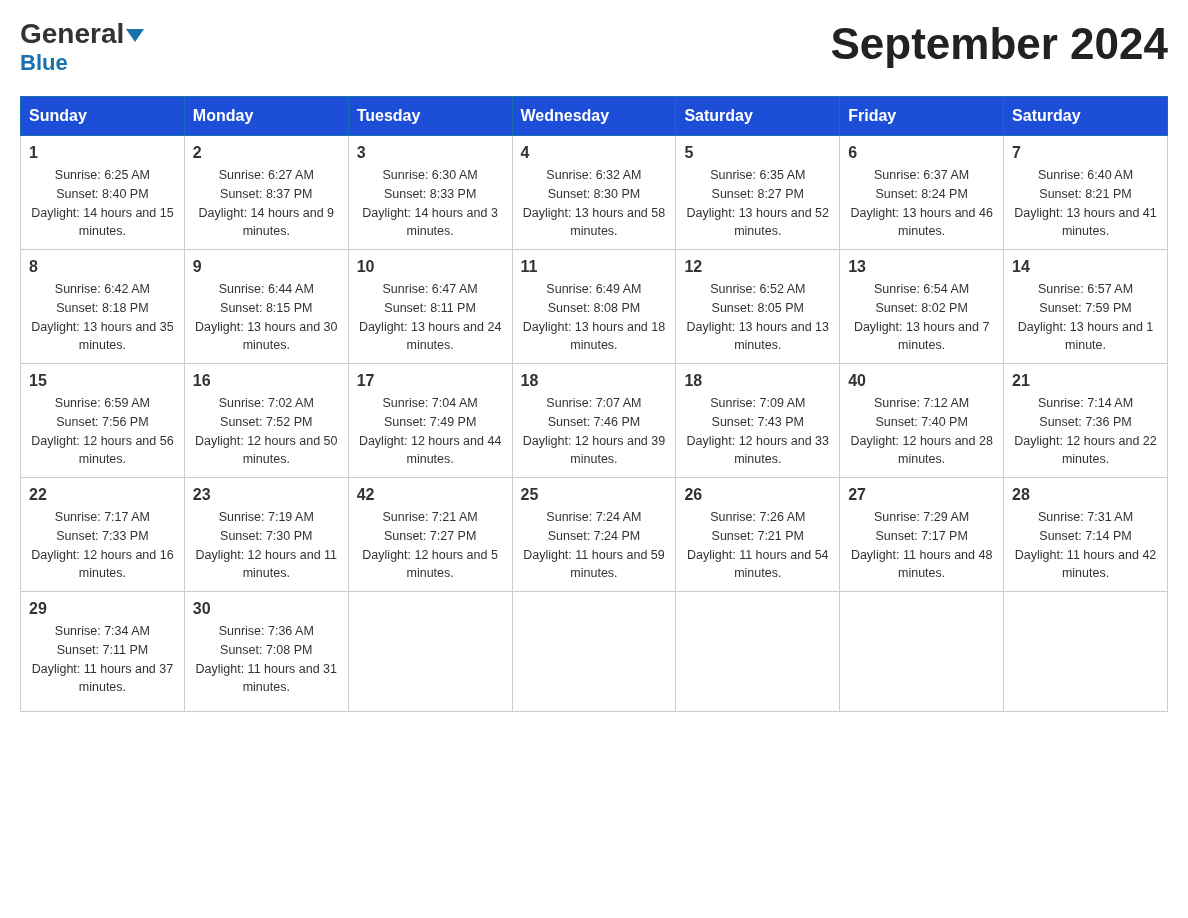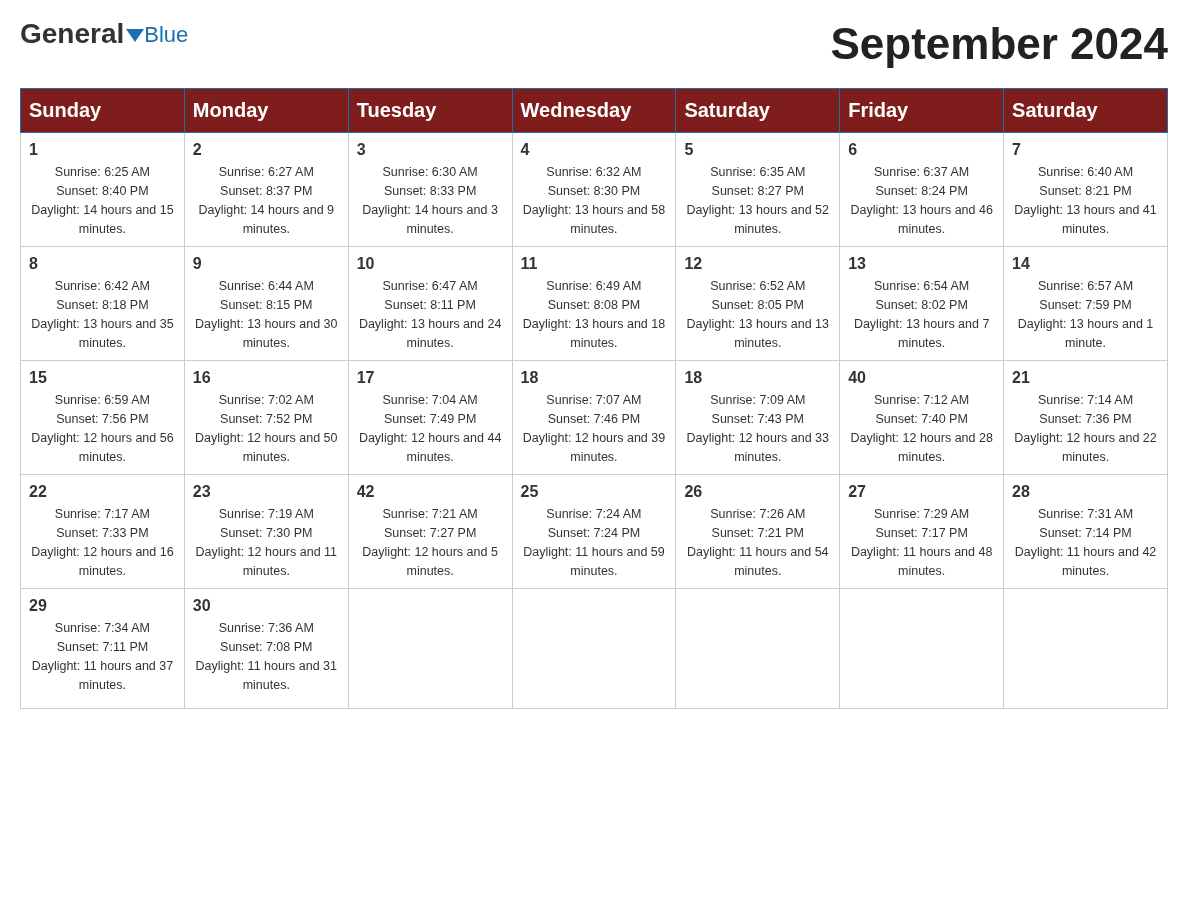--- a/index.html
+++ b/index.html
@@ -11,32 +11,32 @@
       padding: 20px;
     }
     .header {
       display: flex;
       justify-content: space-between;
       align-items: flex-start;
       margin-bottom: 20px;
     }
     .logo {
       display: flex;
-      flex-direction: row;
+      flex-direction: column;
       align-items: flex-start;
     }
     .logo-text {
       font-size: 28px;
       font-weight: bold;
       color: #333;
       line-height: 1;
     }
     .logo-line2 {
       font-size: 22px;
-      font-weight: normal;
+      font-weight: bold;
       color: #1a6faf;
       margin-top: 2px;
     }
     .title-block {
       text-align: right;
     }
     .month-title {
       font-size: 44px;
       font-weight: bold;
       color: #222;
@@ -45,23 +45,23 @@
     .subtitle {
       font-size: 22px;
       color: #444;
     }
     table {
       width: 100%;
       border-collapse: collapse;
       table-layout: fixed;
     }
     thead tr th {
-      background-color: #7f1d1d;
+      background-color: #1d4ed8;
       color: #fff;
-      font-size: 20px;
+      font-size: 16px;
       font-weight: bold;
       padding: 10px 8px;
       text-align: left;
       border: 1px solid #1a6faf;
     }
     tbody tr td {
       vertical-align: top;
       padding: 8px 8px;
       border: 1px solid #ccc;
       font-size: 13px;

